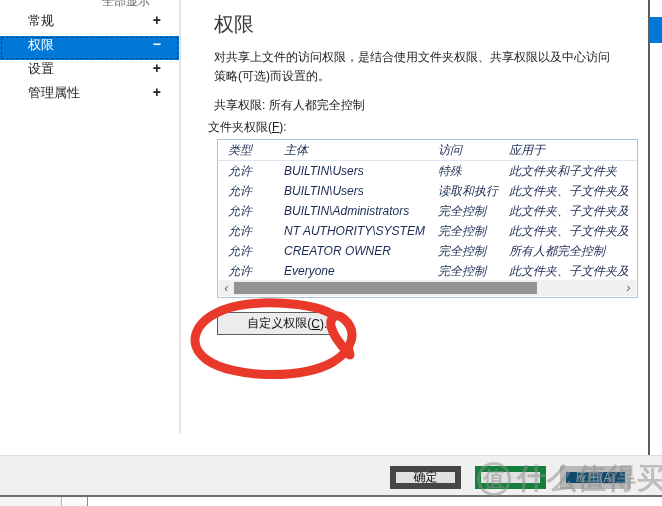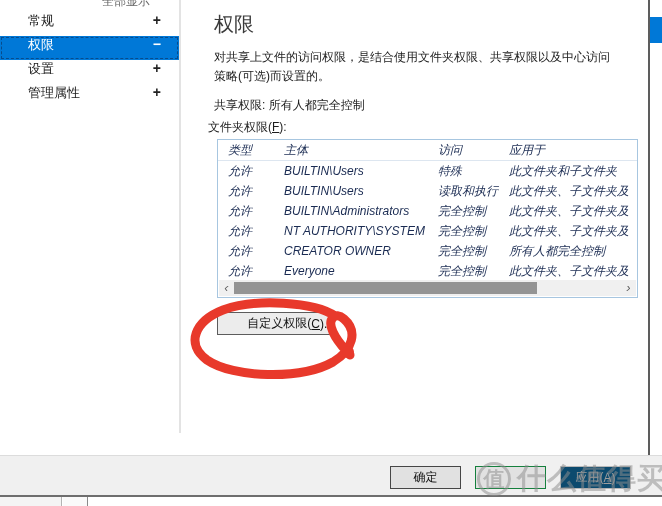--- a/index.html
+++ b/index.html
@@ -77,21 +77,21 @@
   .win-right-border { position:absolute; left:648px; top:0; width:2px; height:495px; background:#5d5d5d; }
   .v-thumb { position:absolute; left:650px; top:17px; width:12px; height:26px; background:#0078d7; }
 
   
   .footer {
     position:absolute; left:0; top:455px; width:662px; height:40px;
     background:#f0f0f0; border-top:1px solid #dcdcdc;
   }
   .btn {
     position:absolute; top:10px; width:71px; height:23px; font-size:12px;
-    background:#e1e1e1; border:1px solid #15803d; color:#111;
+    background:#e1e1e1; border:6px solid #15803d; color:#111;
     display:flex; align-items:center; justify-content:center; cursor:default;
   }
   .btn-ok { left:390px; border-color:#464646; }
   .btn-cancel { left:475px; }
   .btn-apply { left:560px; background:#0c4a6e; border-color:#b9b9b9; color:#9d9d9d; }
 
   .win-bottom-border { position:absolute; left:0; top:495px; width:662px; height:2px; background:#6e6e6e; }
   .bg-remnant-a { position:absolute; left:0; top:497px; width:62px; height:9px; background:#f4f4f4; border-right:1px solid #b3b3b3; }
   .bg-remnant-b { position:absolute; left:63px; top:497px; width:25px; height:9px; background:#fafafa; border-right:1px solid #8a8a8a; }
 

